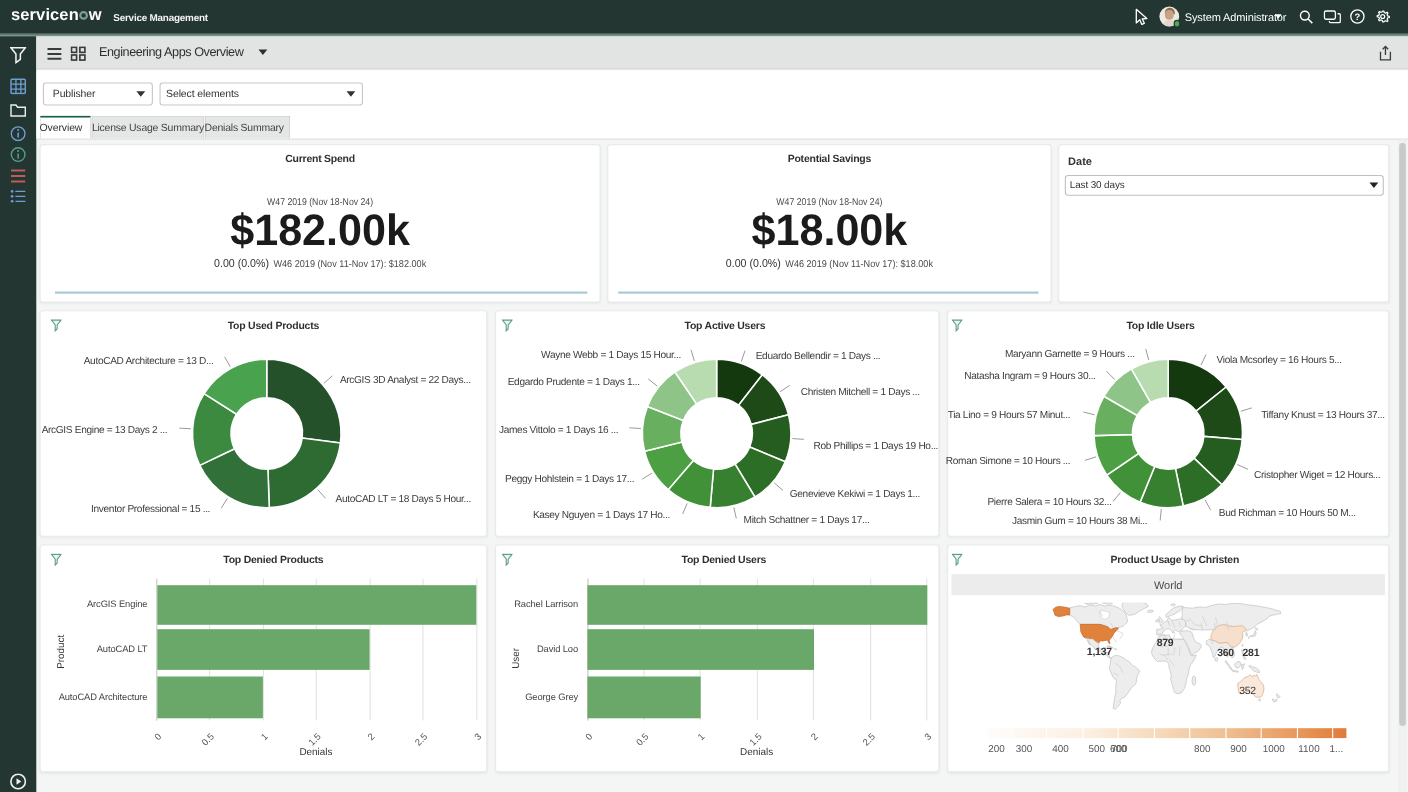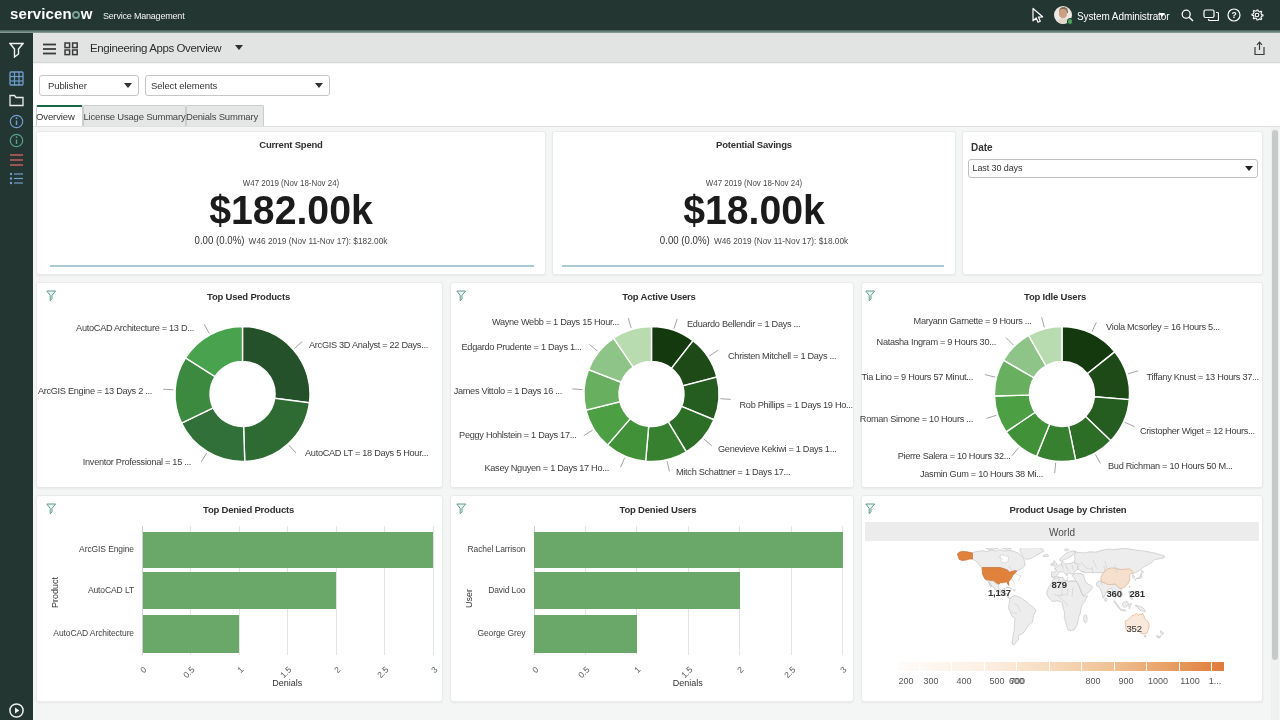--- a/index.html
+++ b/index.html
@@ -11,21 +11,21 @@
 .tick { font-size:8.5px; color:#555; }
 .lgl { font-size:9px; color:#555; }
 .axlab { font-size:9px; color:#333; }
 .seltxt { font-size:9.5px; color:#333; letter-spacing:-0.1px; }
 </style></head>
 <body>
 
 <div class="abs" style="left:0;top:0;width:1280px;height:30px;background:#243631"></div>
 <div class="abs" style="left:0;top:30px;width:1280px;height:4px;background:linear-gradient(180deg,#3f5a52,#7e958d 60%,#c3cecb)"></div>
 <div class="abs" style="left:10px;top:5px;font-size:15px;font-weight:700;color:#fff;letter-spacing:0.1px">servicen<span style="display:inline-block;width:8px;height:8px;border:2.4px solid #7b9e92;border-radius:50%;margin:0 0.5px"></span>w</div>
-<div class="abs" style="left:103px;top:10.5px;font-size:9px;font-weight:400;color:#f2f4f3;letter-spacing:-0.2px">Service Management</div>
+<div class="abs" style="left:103px;top:10.5px;font-size:9px;font-weight:700;color:#f2f4f3;letter-spacing:-0.2px">Service Management</div>
 
 <svg class="abs" style="left:1031px;top:7px" width="13" height="17" viewBox="0 0 13 17">
  <path d="M2,1.5 L2,13.8 L5.2,11 L7,15.2 L9.3,14.2 L7.4,10.1 L11.6,9.8 Z" fill="none" stroke="#fff" stroke-width="1.2" stroke-linejoin="round"></path>
   </svg>
 <div class="abs" style="left:1054px;top:5.5px;width:18px;height:18px;border-radius:50%;background:#eee8e2;overflow:hidden">
  <div class="abs" style="left:4.5px;top:1.5px;width:9px;height:6px;border-radius:5px 5px 0 0;background:#8a6b55"></div>
  <div class="abs" style="left:5px;top:3.5px;width:8px;height:9px;border-radius:46%;background:#c9a184"></div>
  <div class="abs" style="left:3px;top:12.5px;width:12px;height:6px;border-radius:6px 6px 0 0;background:#e3d7cb"></div>
 </div>
 <div class="abs" style="left:1066.5px;top:18px;width:6.5px;height:6.5px;border-radius:50%;background:#49a85c;border:1px solid #243631"></div>

